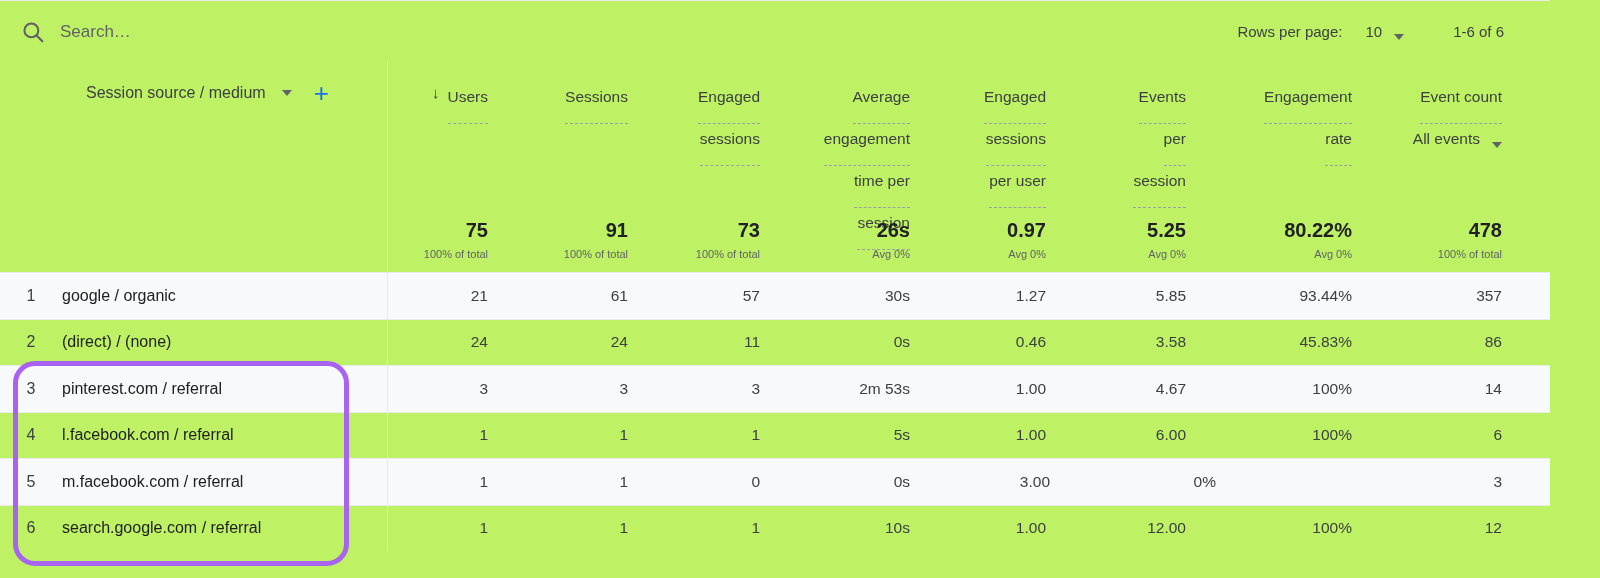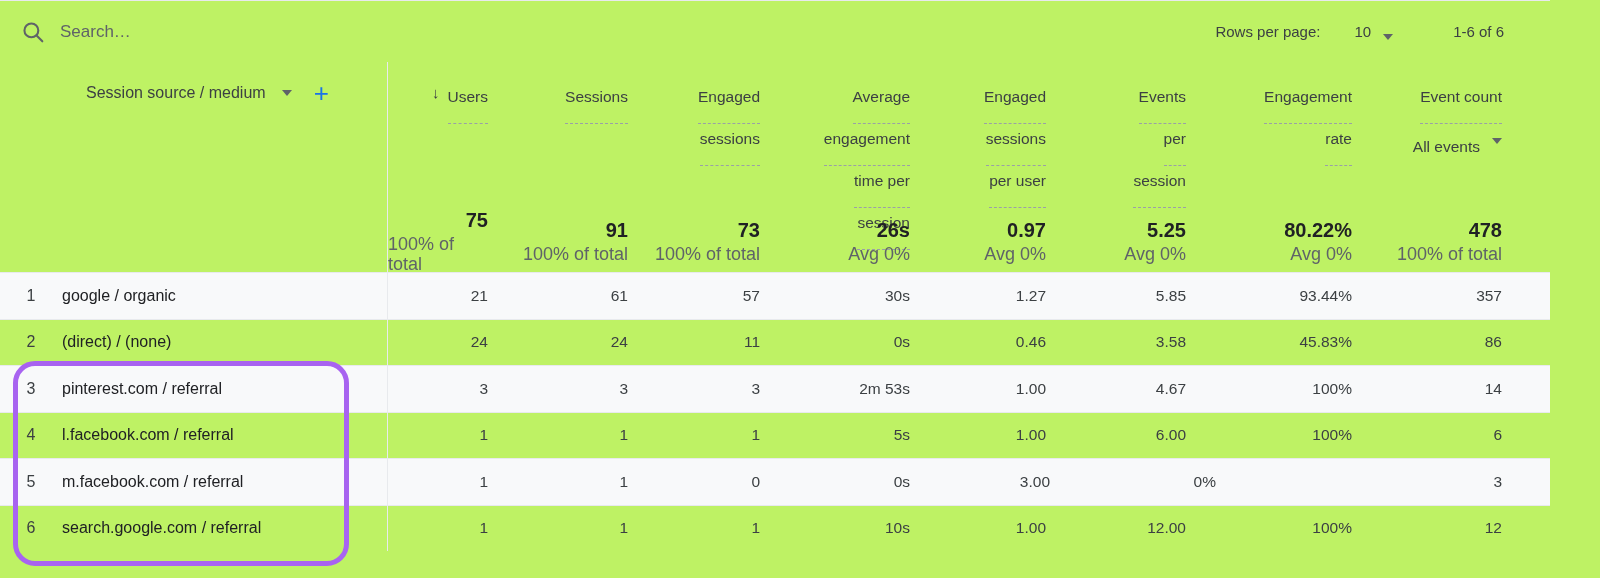--- a/index.html
+++ b/index.html
@@ -52,21 +52,21 @@
     padding: 0;
   }
   .search-input::placeholder { color: #5f6368; }
 
   .pager {
     display: flex;
     align-items: center;
     font-size: 15px;
     color: #3c4043;
     margin-right: 46px;
-    gap: 12px;
+    gap: 1px;
   }
   .pager-label { margin-right: 22px; }
   .pager-rows {
     display: flex; align-items: flex-end;
     cursor: pointer;
   }
   .pager-rows-value { margin-right: 12px; }
   .caret {
     width: 0; height: 0;
     border-left: 5.5px solid transparent;
@@ -168,31 +168,31 @@
   .sort-arrow {
     display: inline-block;
     margin-right: 8px;
     color: #3c4043;
     font-size: 15px;
     vertical-align: 1px;
   }
   .mh-first { display: flex; align-items: flex-start; }
 
   .all-events {
-    display: flex; align-items: flex-start;
-    margin-top: 12px;
+    display: flex; align-items: flex-end;
+    margin-top: 4px;
     cursor: pointer;
   }
   .all-events-text { font-size: 15.5px; color: #3c4043; margin-right: 12px; }
 
   
   .totals-row { height: 72px; }
   .totals-row .m { justify-content: center; padding-top: 10px; }
   .tot-val { font-size: 20px; font-weight: bold; color: #202124; line-height: 22px; }
-  .tot-sub { font-size: 18px; color: #5f6368; line-height: 20px; margin-top: 3px; }
+  .tot-sub { font-size: 11px; color: #5f6368; line-height: 20px; margin-top: 3px; }
 
   
   .data-row {
     height: 46.5px;
     border-top: 1px solid #e8eaed;
   }
   .data-row.alt { background: #f8f9fa; }
   .data-row .m { justify-content: center; }
   .val { font-size: 15.5px; color: #3c4043; }
   .data-row .cell-dim { border-right: 1px solid #e8eaed; }

